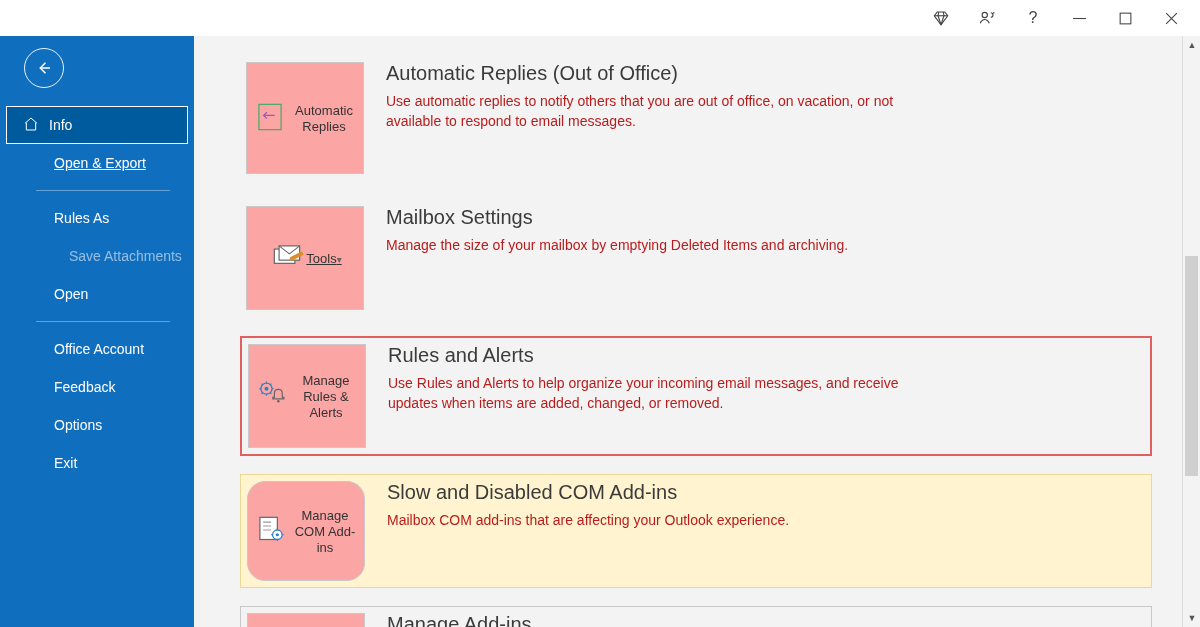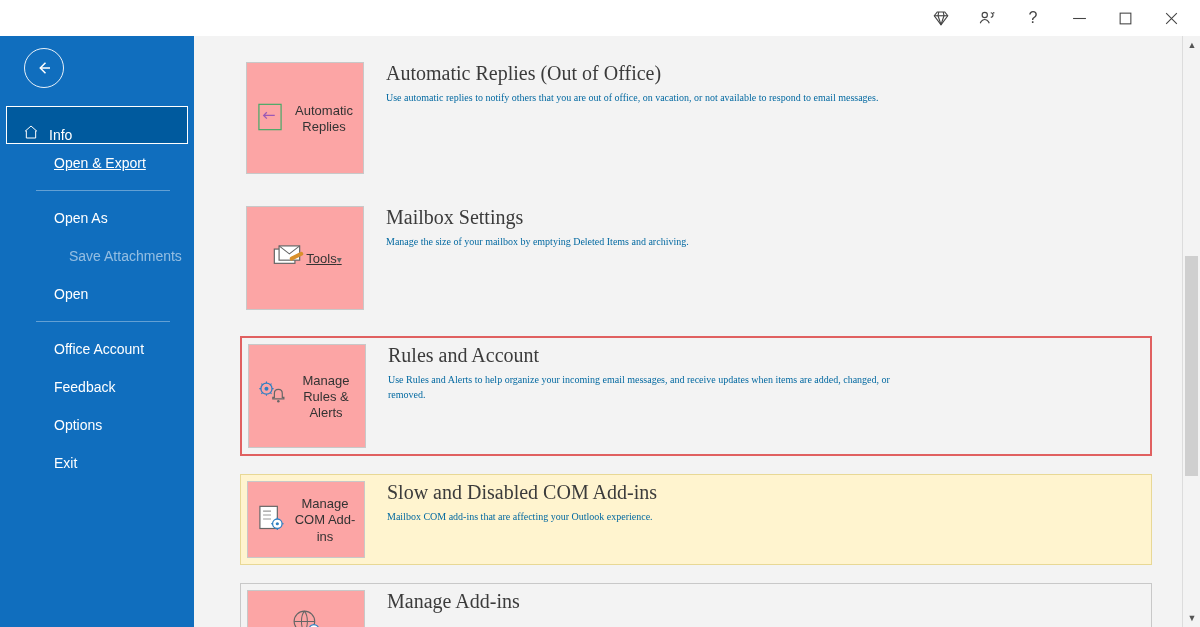--- a/index.html
+++ b/index.html
@@ -52,21 +52,21 @@
   .back-btn svg { width: 18px; height: 18px; stroke: #fff; }
   .nav-item {
     height: 38px;
     display: flex;
     align-items: center;
     padding-left: 28px;
     font-size: 14px;
     color: #fff;
     gap: 10px;
   }
-  .nav-item.has-icon { padding-left: 22px; align-items: flex-end; }
+  .nav-item.has-icon { padding-left: 22px; }
   .nav-item.selected {
     background: #005a9e;
     border: 1px solid #fff;
     margin: 0 6px 0 6px;
     padding-left: 16px;
   }
   .nav-sep {
     border-top: 1px solid rgba(255,255,255,0.35);
     margin: 8px 24px 8px 36px;
   }
@@ -115,30 +115,30 @@
     color: #333;
     line-height: 1.25;
   }
   .tile .tile-icon {
     height: 44px;
     display: flex; align-items: center; justify-content: center;
     margin-bottom: 4px;
   }
   .tile .tile-icon svg { width: 38px; height: 38px; }
   .tile .chev { margin-top: 2px; font-size: 10px; color: #666; }
-  .sec-body { flex: 1; max-width: 540px; font-family: Liberation Serif, serif; }
+  .sec-body { flex: 1; max-width: 540px; }
   .sec-title {
     font-size: 20px;
     color: #3b3b3b;
     font-weight: 400;
     margin-bottom: 6px;
   }
   .sec-desc {
-    font-size: 10px;
-    color: #0369a1;
+    font-size: 14px;
+    color: #b91c1c;
     line-height: 1.45;
   }
   
   .scrollbar {
     position: absolute;
     right: 0; top: 0; bottom: 0;
     width: 18px;
     background: #f3f3f3;
     border-left: 1px solid #dcdcdc;
   }
@@ -216,21 +216,21 @@
     <span>Info</span>
   </div>
 
   <div class="nav-item">
     <span style="padding-left:26px;text-decoration:underline;">Open &amp; Export</span>
   </div>
 
   <div class="nav-sep"></div>
 
   <div class="nav-item">
-    <span style="padding-left:26px;">Open As</span>
+    <span style="padding-left:26px;">Rules As</span>
   </div>
   <div class="nav-item disabled">
     <span style="padding-left:26px;">Save Attachments</span>
   </div>
   <div class="nav-item">
     <span style="padding-left:26px;">Open</span>
   </div>
 
   <div class="nav-sep"></div>
 
@@ -293,27 +293,27 @@
             <circle cx="17" cy="16" r="7" stroke="#2f7fc2" stroke-width="1.6"></circle>
             <circle cx="17" cy="16" r="2.5" fill="#2f7fc2"></circle>
             <path d="M17 9v-2M17 23v2M10 16h-2M24 16h2M12 11l-1.4-1.4M22 21l1.4 1.4M22 11l1.4-1.4M12 21l-1.4 1.4" stroke="#2f7fc2" stroke-width="1.4"></path>
             <path d="M27 22c0-3 2-5 5-5s5 2 5 5v5h2v2H25v-2h2z" stroke="#666" stroke-width="1.5"></path>
             <circle cx="32" cy="32" r="1.6" fill="#666"></circle>
           </svg>
         </div>
         <span>Manage Rules &amp; Alerts</span>
       </div>
       <div class="sec-body">
-        <div class="sec-title">Rules and Account</div>
+        <div class="sec-title">Rules and Alerts</div>
         <div class="sec-desc">Use Rules and Alerts to help organize your incoming email messages, and receive updates when items are added, changed, or removed.</div>
       </div>
     </div>
 
     <div class="section highlight-yellow">
-      <div class="tile" style="height:77px;">
+      <div class="tile" style="height:100px;border-radius:18px;">
         <div class="tile-icon">
           <svg viewBox="0 0 48 48" fill="none">
             <rect x="10" y="8" width="22" height="28" stroke="#666" stroke-width="1.5" fill="#fff"></rect>
             <path d="M14 14h10M14 19h10M14 24h10" stroke="#999" stroke-width="1.4"></path>
             <circle cx="32" cy="30" r="6" stroke="#2f7fc2" stroke-width="1.6" fill="#fff"></circle>
             <circle cx="32" cy="30" r="2" fill="#2f7fc2"></circle>
             <path d="M32 24v-2M32 36v2M26 30h-2M38 30h2" stroke="#2f7fc2" stroke-width="1.4"></path>
           </svg>
         </div>
         <span>Manage COM Add-ins</span>

